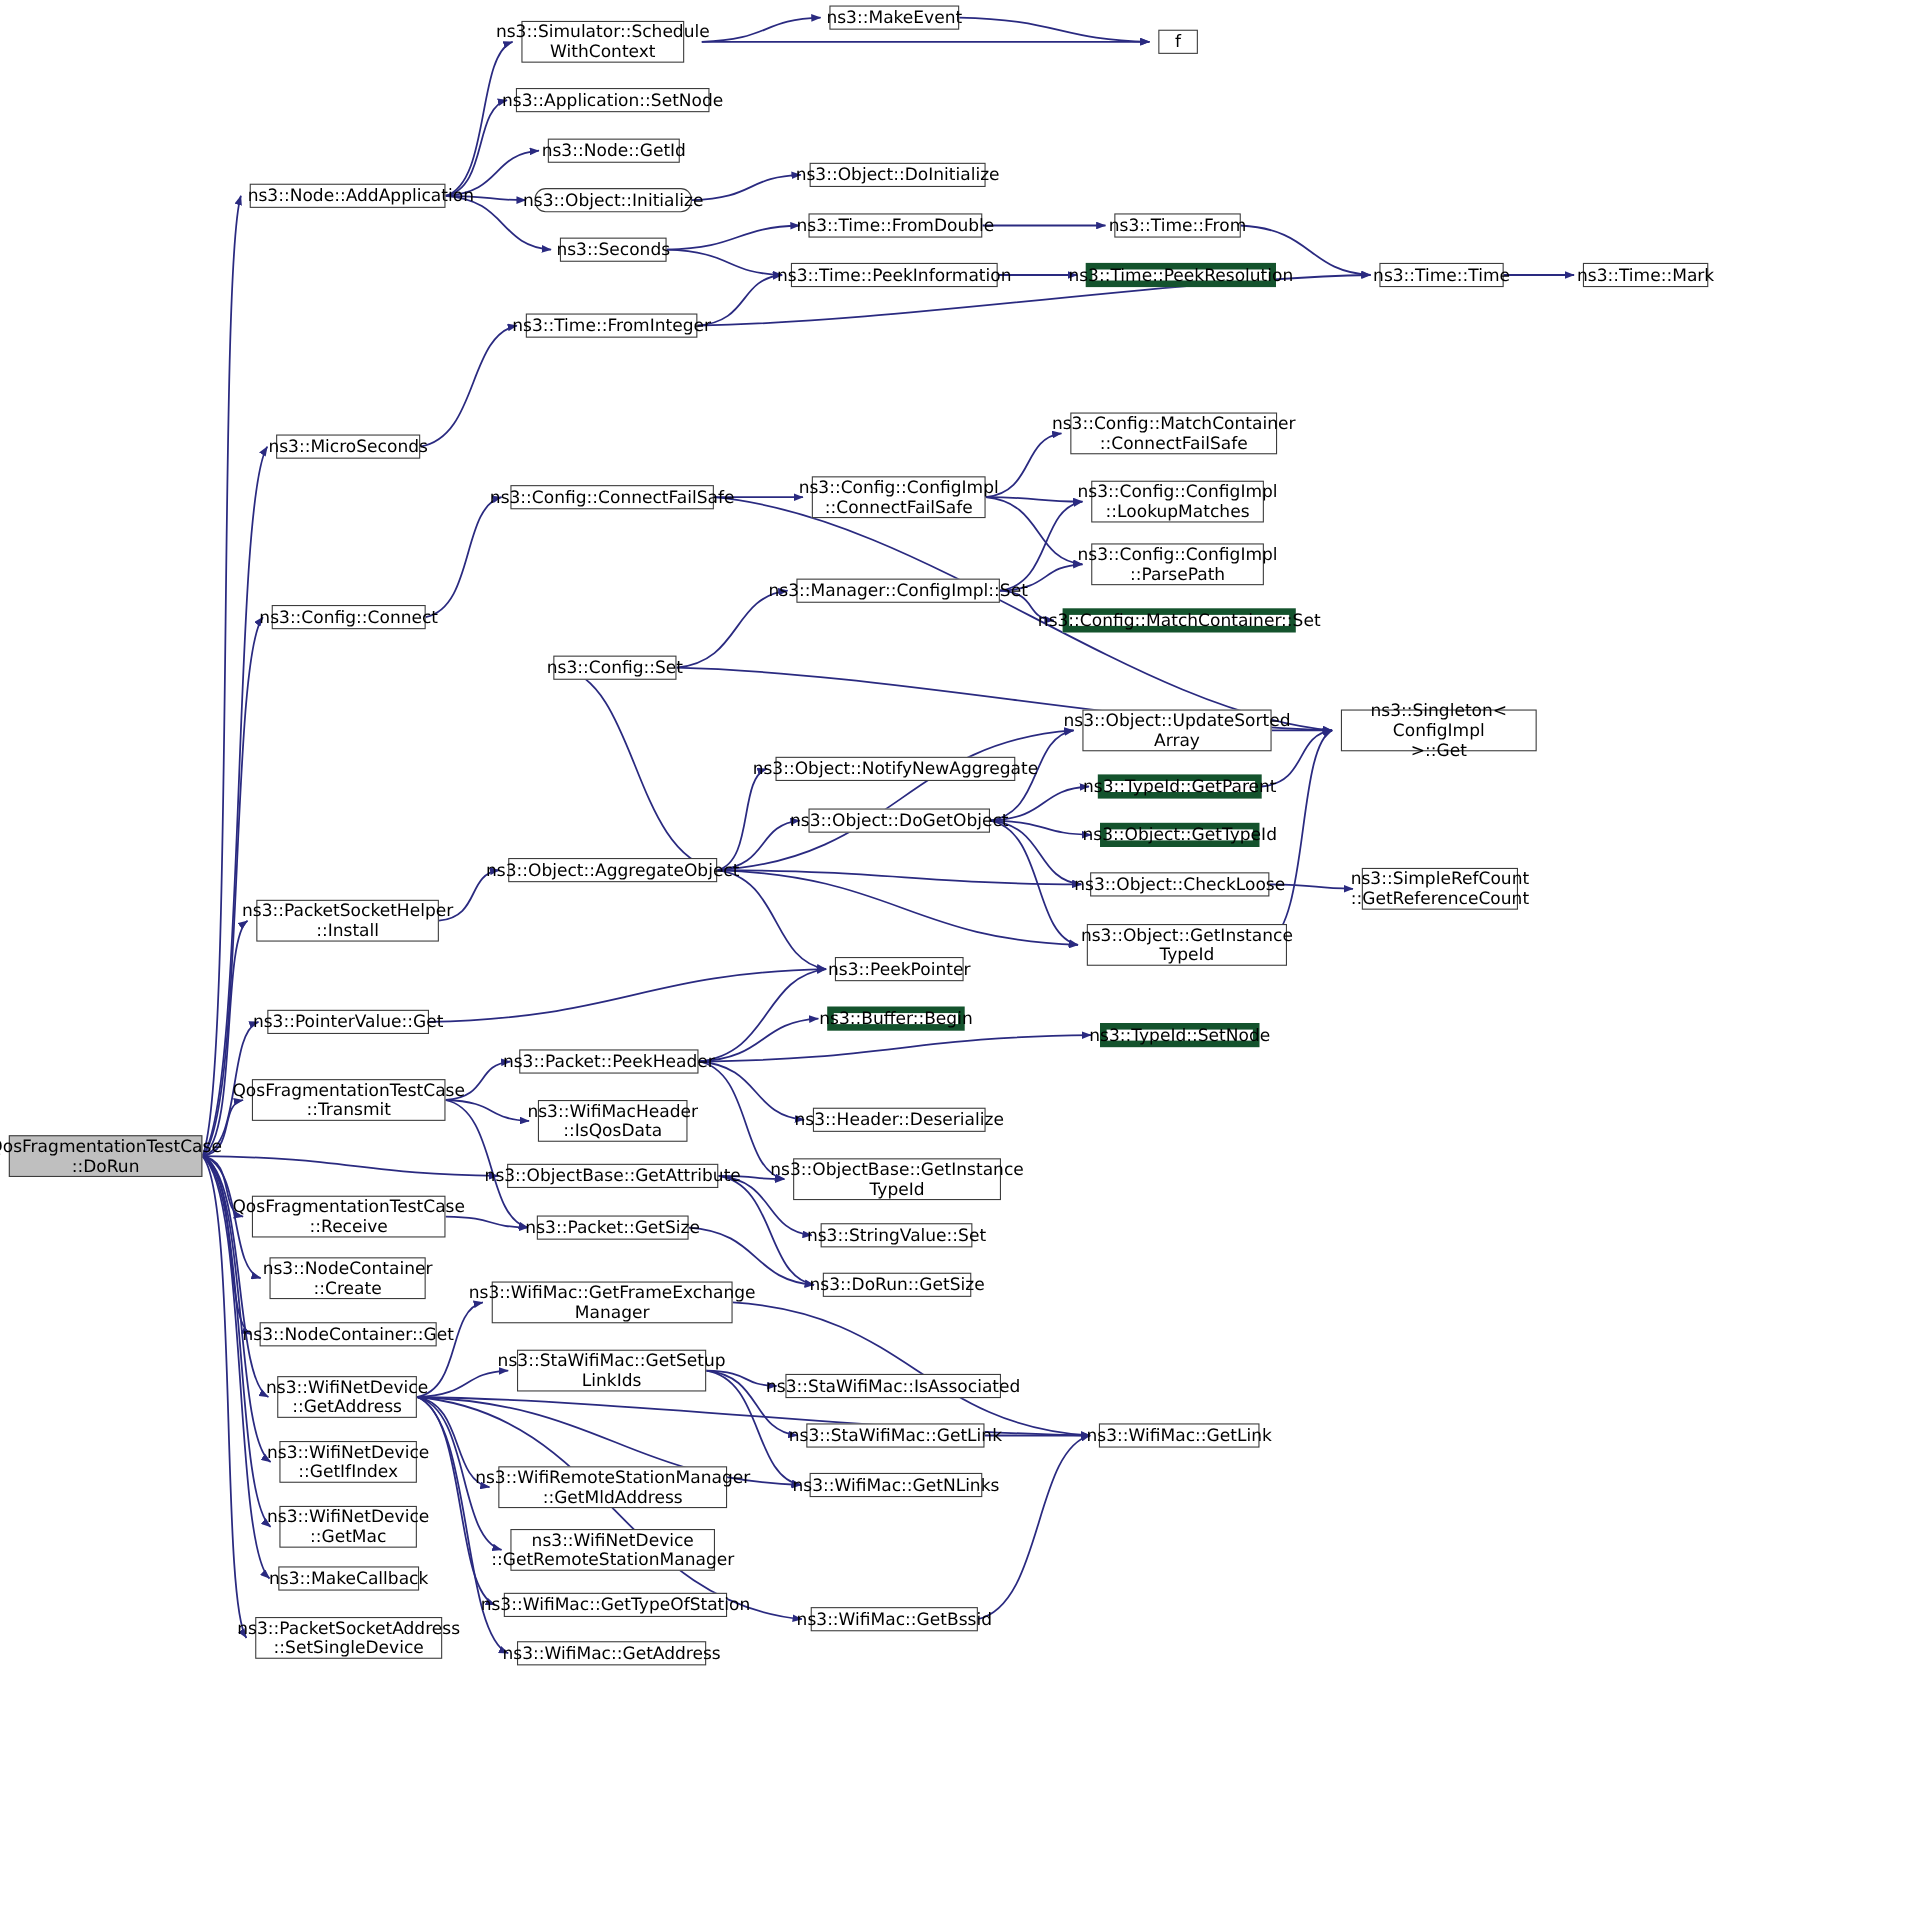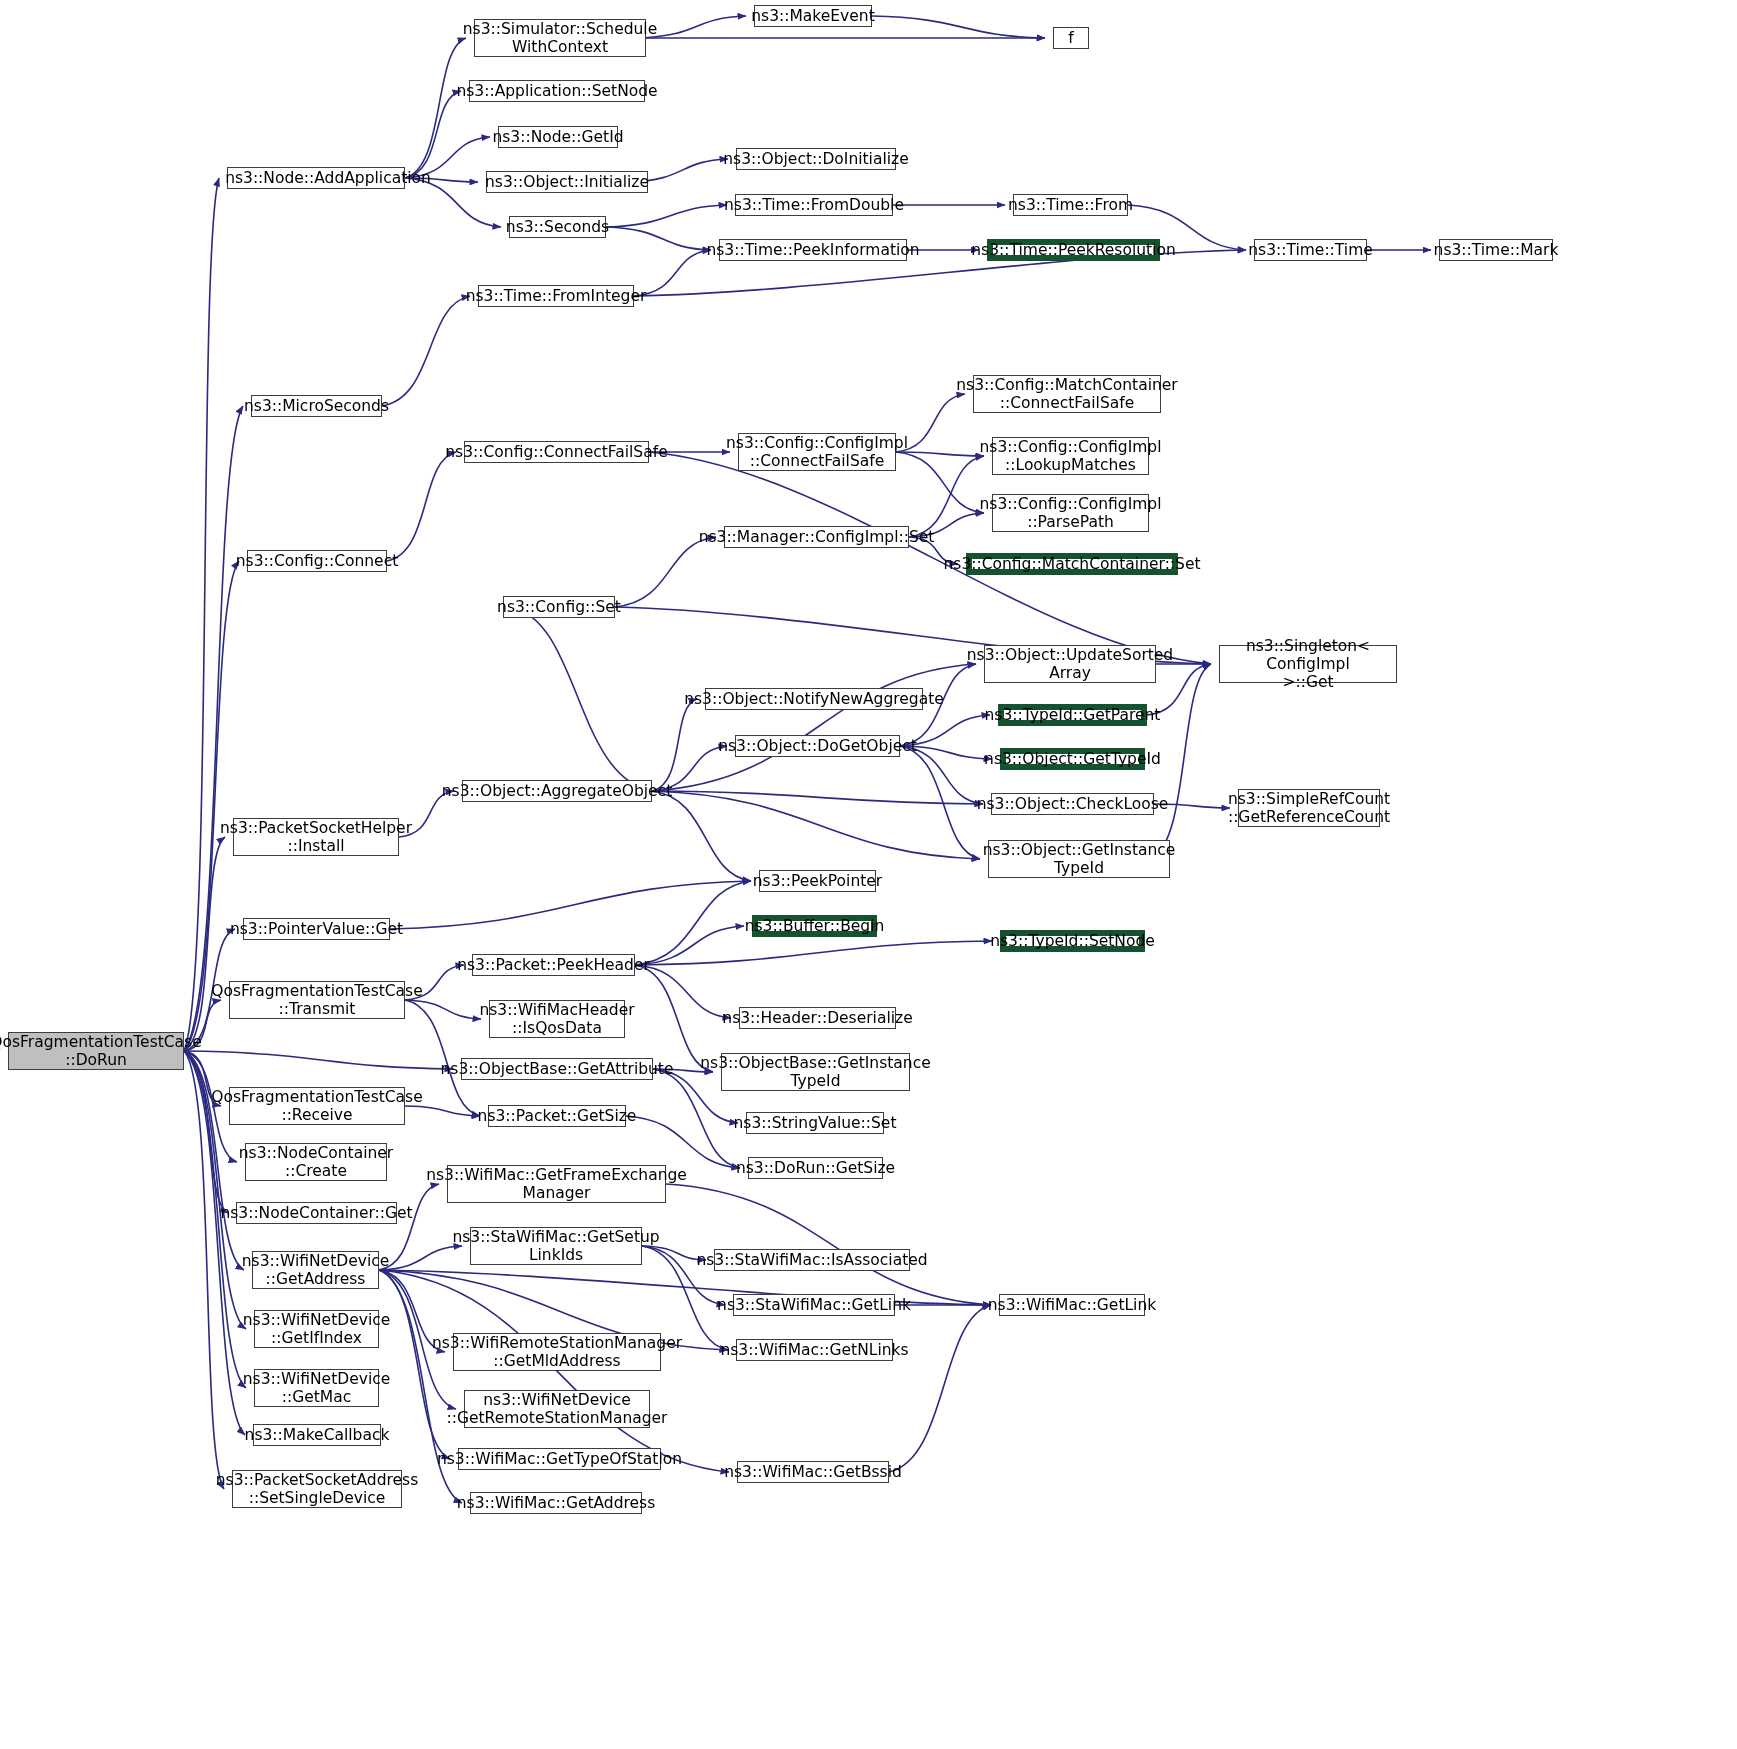--- a/index.html
+++ b/index.html
@@ -128,29 +128,29 @@
         <path d="M379,1270 C424.55,1285.12 412.45,1443.88 450,1459" fill="none" stroke="#2a2a80" stroke-width="1.6" marker-end="url(#ah)"></path>
         <path d="M379,1270 C550.1,1286.16 565.9,1455.84 729,1472" fill="none" stroke="#2a2a80" stroke-width="1.6" marker-end="url(#ah)"></path>
         <path d="M379,1270 C429.95,1288.64 419.05,1484.36 462,1503" fill="none" stroke="#2a2a80" stroke-width="1.6" marker-end="url(#ah)"></path>
         <path d="M895,1305 C951.8,1305 942.2,1305 991,1305" fill="none" stroke="#2a2a80" stroke-width="1.6" marker-end="url(#ah)"></path>
         <path d="M889,1472 C948.5,1458.64 939.5,1318.36 991,1305" fill="none" stroke="#2a2a80" stroke-width="1.6" marker-end="url(#ah)"></path>
       </g>
   </svg>
   <div id="node-layer">
       <div class="node current" style="left: 8px; top: 1032px; width: 176px; height: 38px;">QosFragmentationTestCase
 ::DoRun</div>
-      <div class="node" style="left: 474px; top: 19px; width: 172px; height: 38px;">ns3::Simulator::Schedule
+      <div class="node" style="left: 474px; top: 19px; width: 148px; height: 38px;">ns3::Simulator::Schedule
 WithContext</div>
       <div class="node" style="left: 754px; top: 5px; width: 118px; height: 22px;">ns3::MakeEvent</div>
       <div class="node" style="left: 1053px; top: 27px; width: 36px; height: 22px;">f</div>
       <div class="node" style="left: 469px; top: 80px; width: 176px; height: 22px;">ns3::Application::SetNode</div>
       <div class="node" style="left: 498px; top: 126px; width: 120px; height: 22px;">ns3::Node::GetId</div>
       <div class="node" style="left: 227px; top: 167px; width: 178px; height: 22px; padding-left: 28px;">ns3::Node::AddApplication</div>
       <div class="node" style="left: 736px; top: 148px; width: 160px; height: 22px;">ns3::Object::DoInitialize</div>
-      <div class="node" style="left: 486px; top: 171px; width: 162px; height: 22px;">ns3::Object::Initialize</div>
+      <div class="node" style="left: 486px; top: 171px; width: 143px; height: 22px; border-radius: 10px;">ns3::Object::Initialize</div>
       <div class="node" style="left: 509px; top: 216px; width: 97px; height: 22px;">ns3::Seconds</div>
       <div class="node" style="left: 735px; top: 194px; width: 158px; height: 22px;">ns3::Time::FromDouble</div>
       <div class="node" style="left: 1013px; top: 194px; width: 115px; height: 22px;">ns3::Time::From</div>
       <div class="node" style="left: 719px; top: 239px; width: 188px; height: 22px;">ns3::Time::PeekInformation</div>
       <div class="node red" style="left: 987px; top: 239px; width: 173px; height: 22px;">ns3::Time::PeekResolution</div>
       <div class="node" style="left: 1254px; top: 239px; width: 113px; height: 22px;">ns3::Time::Time</div>
       <div class="node" style="left: 1439px; top: 239px; width: 114px; height: 22px;">ns3::Time::Mark</div>
       <div class="node" style="left: 478px; top: 285px; width: 156px; height: 22px;">ns3::Time::FromInteger</div>
       <div class="node" style="left: 251px; top: 395px; width: 131px; height: 22px;">ns3::MicroSeconds</div>
       <div class="node" style="left: 973px; top: 375px; width: 188px; height: 38px;">ns3::Config::MatchContainer

